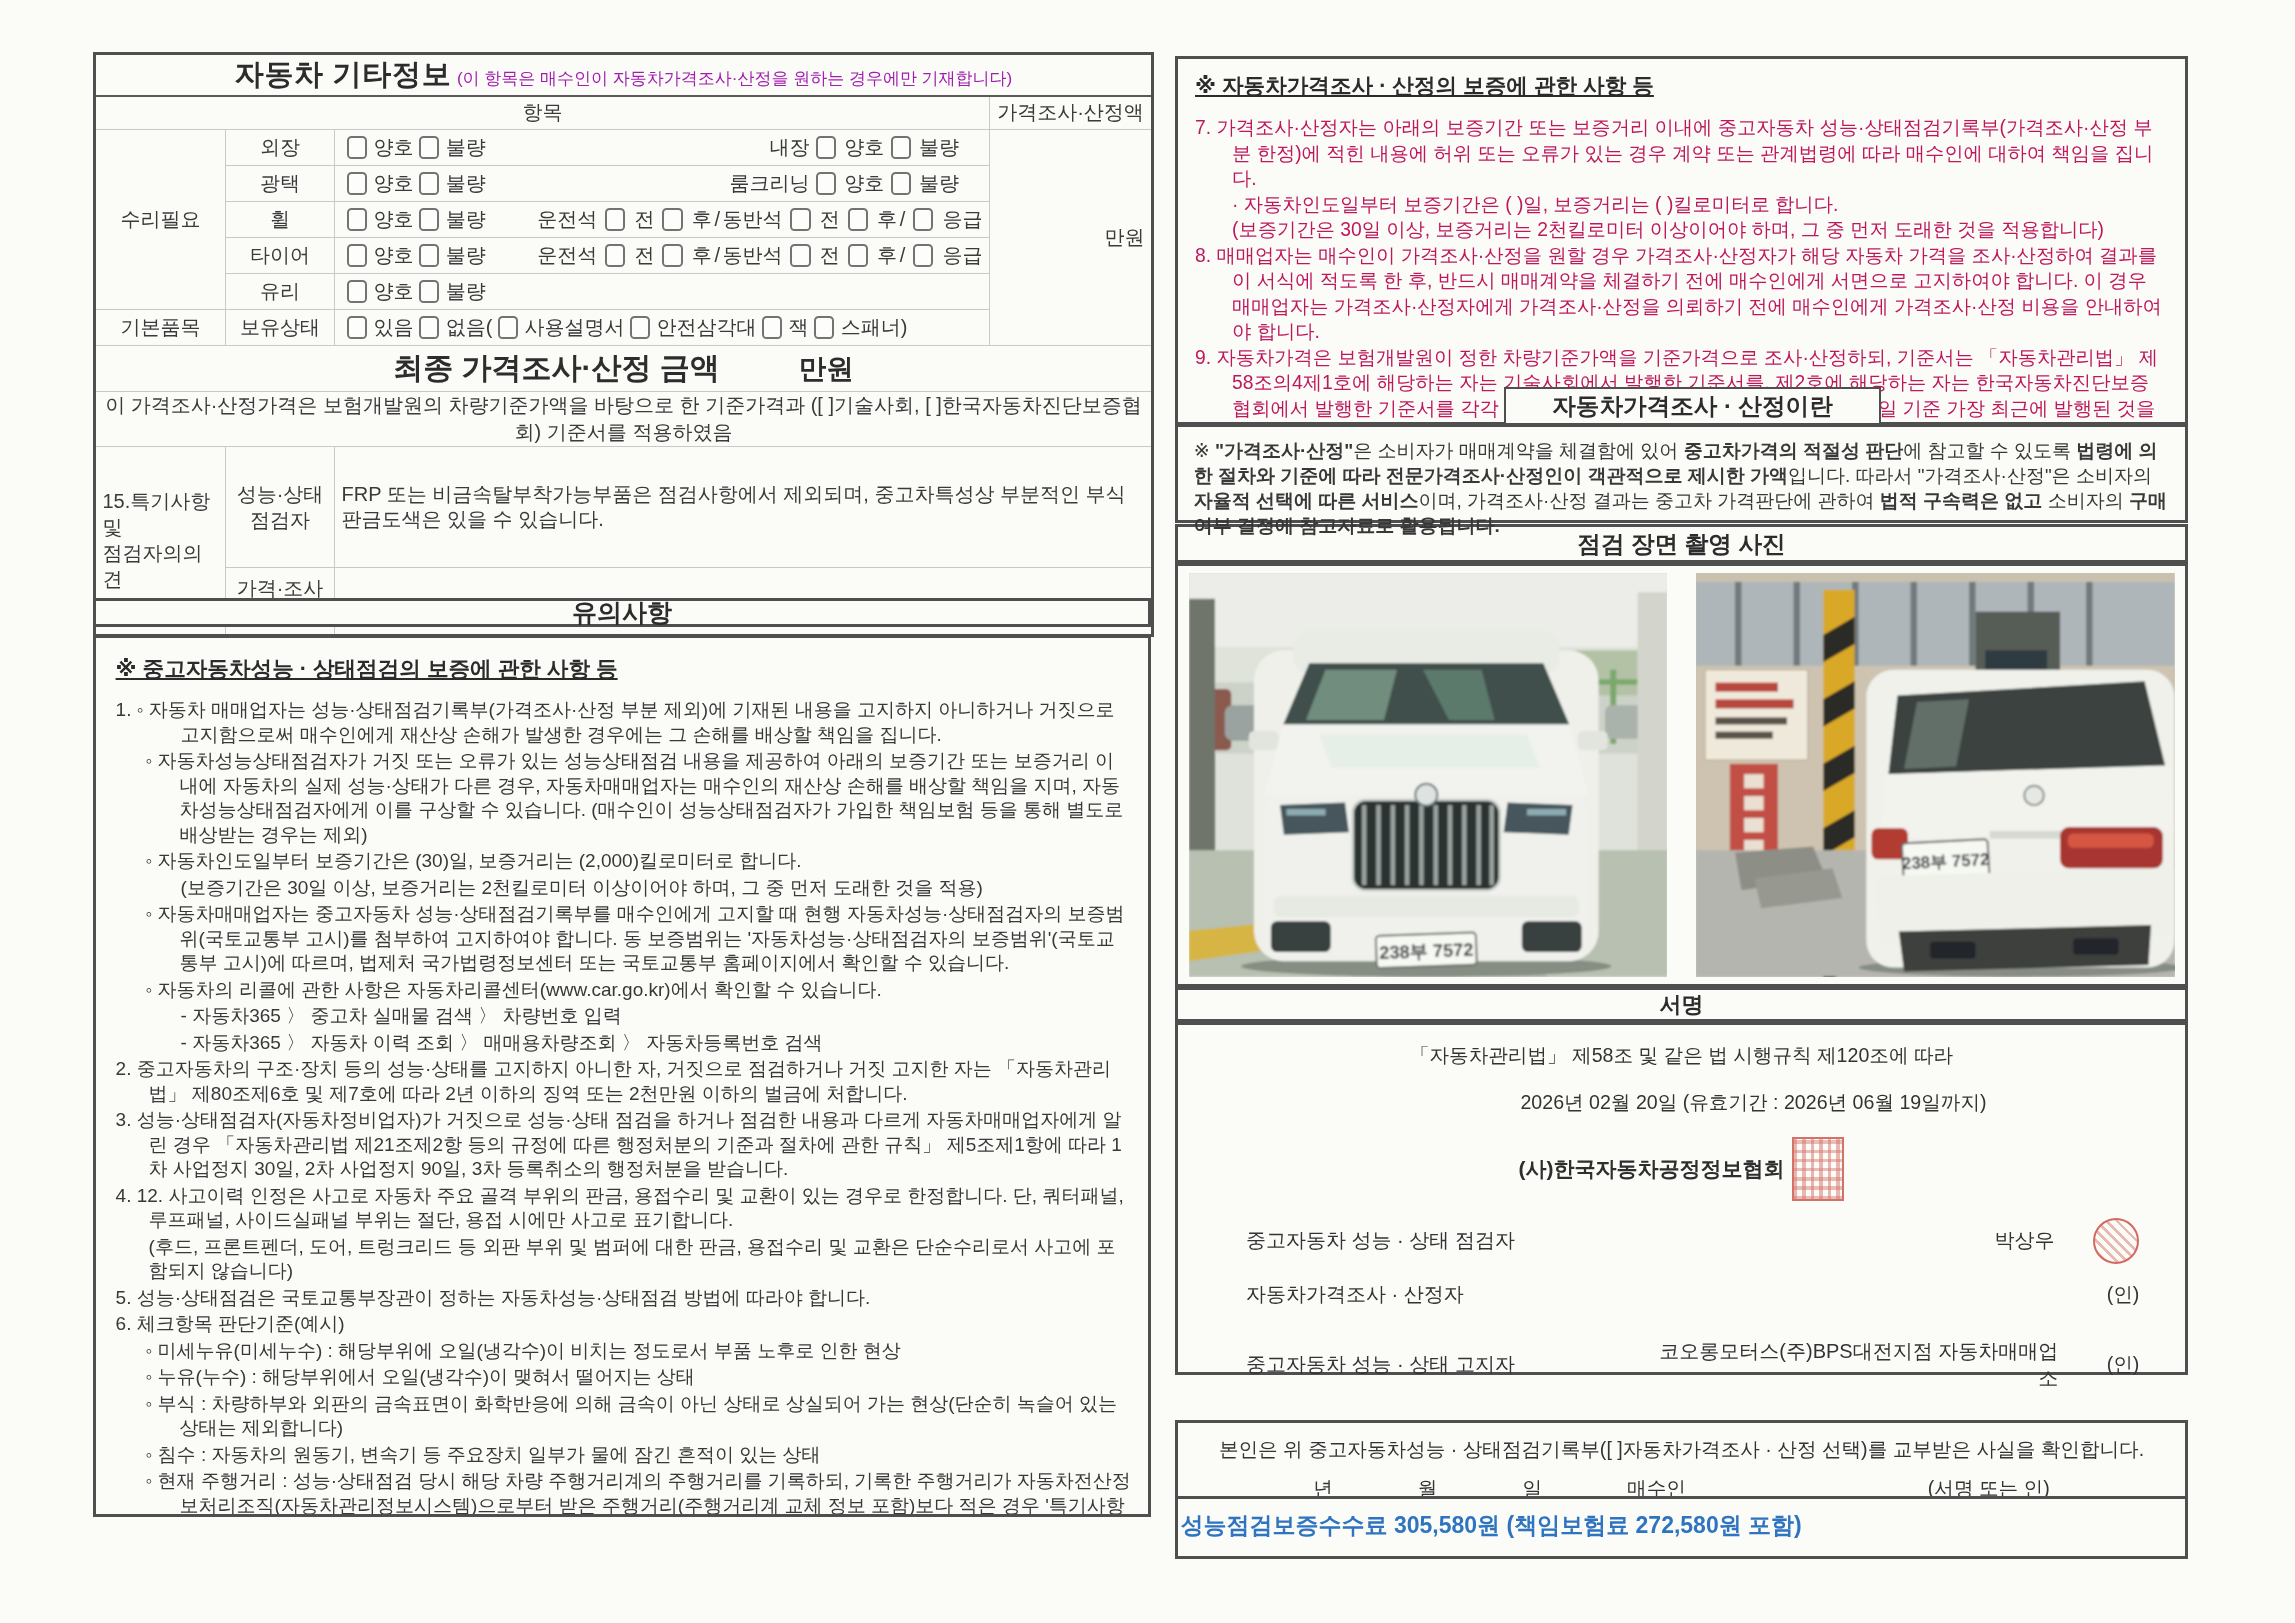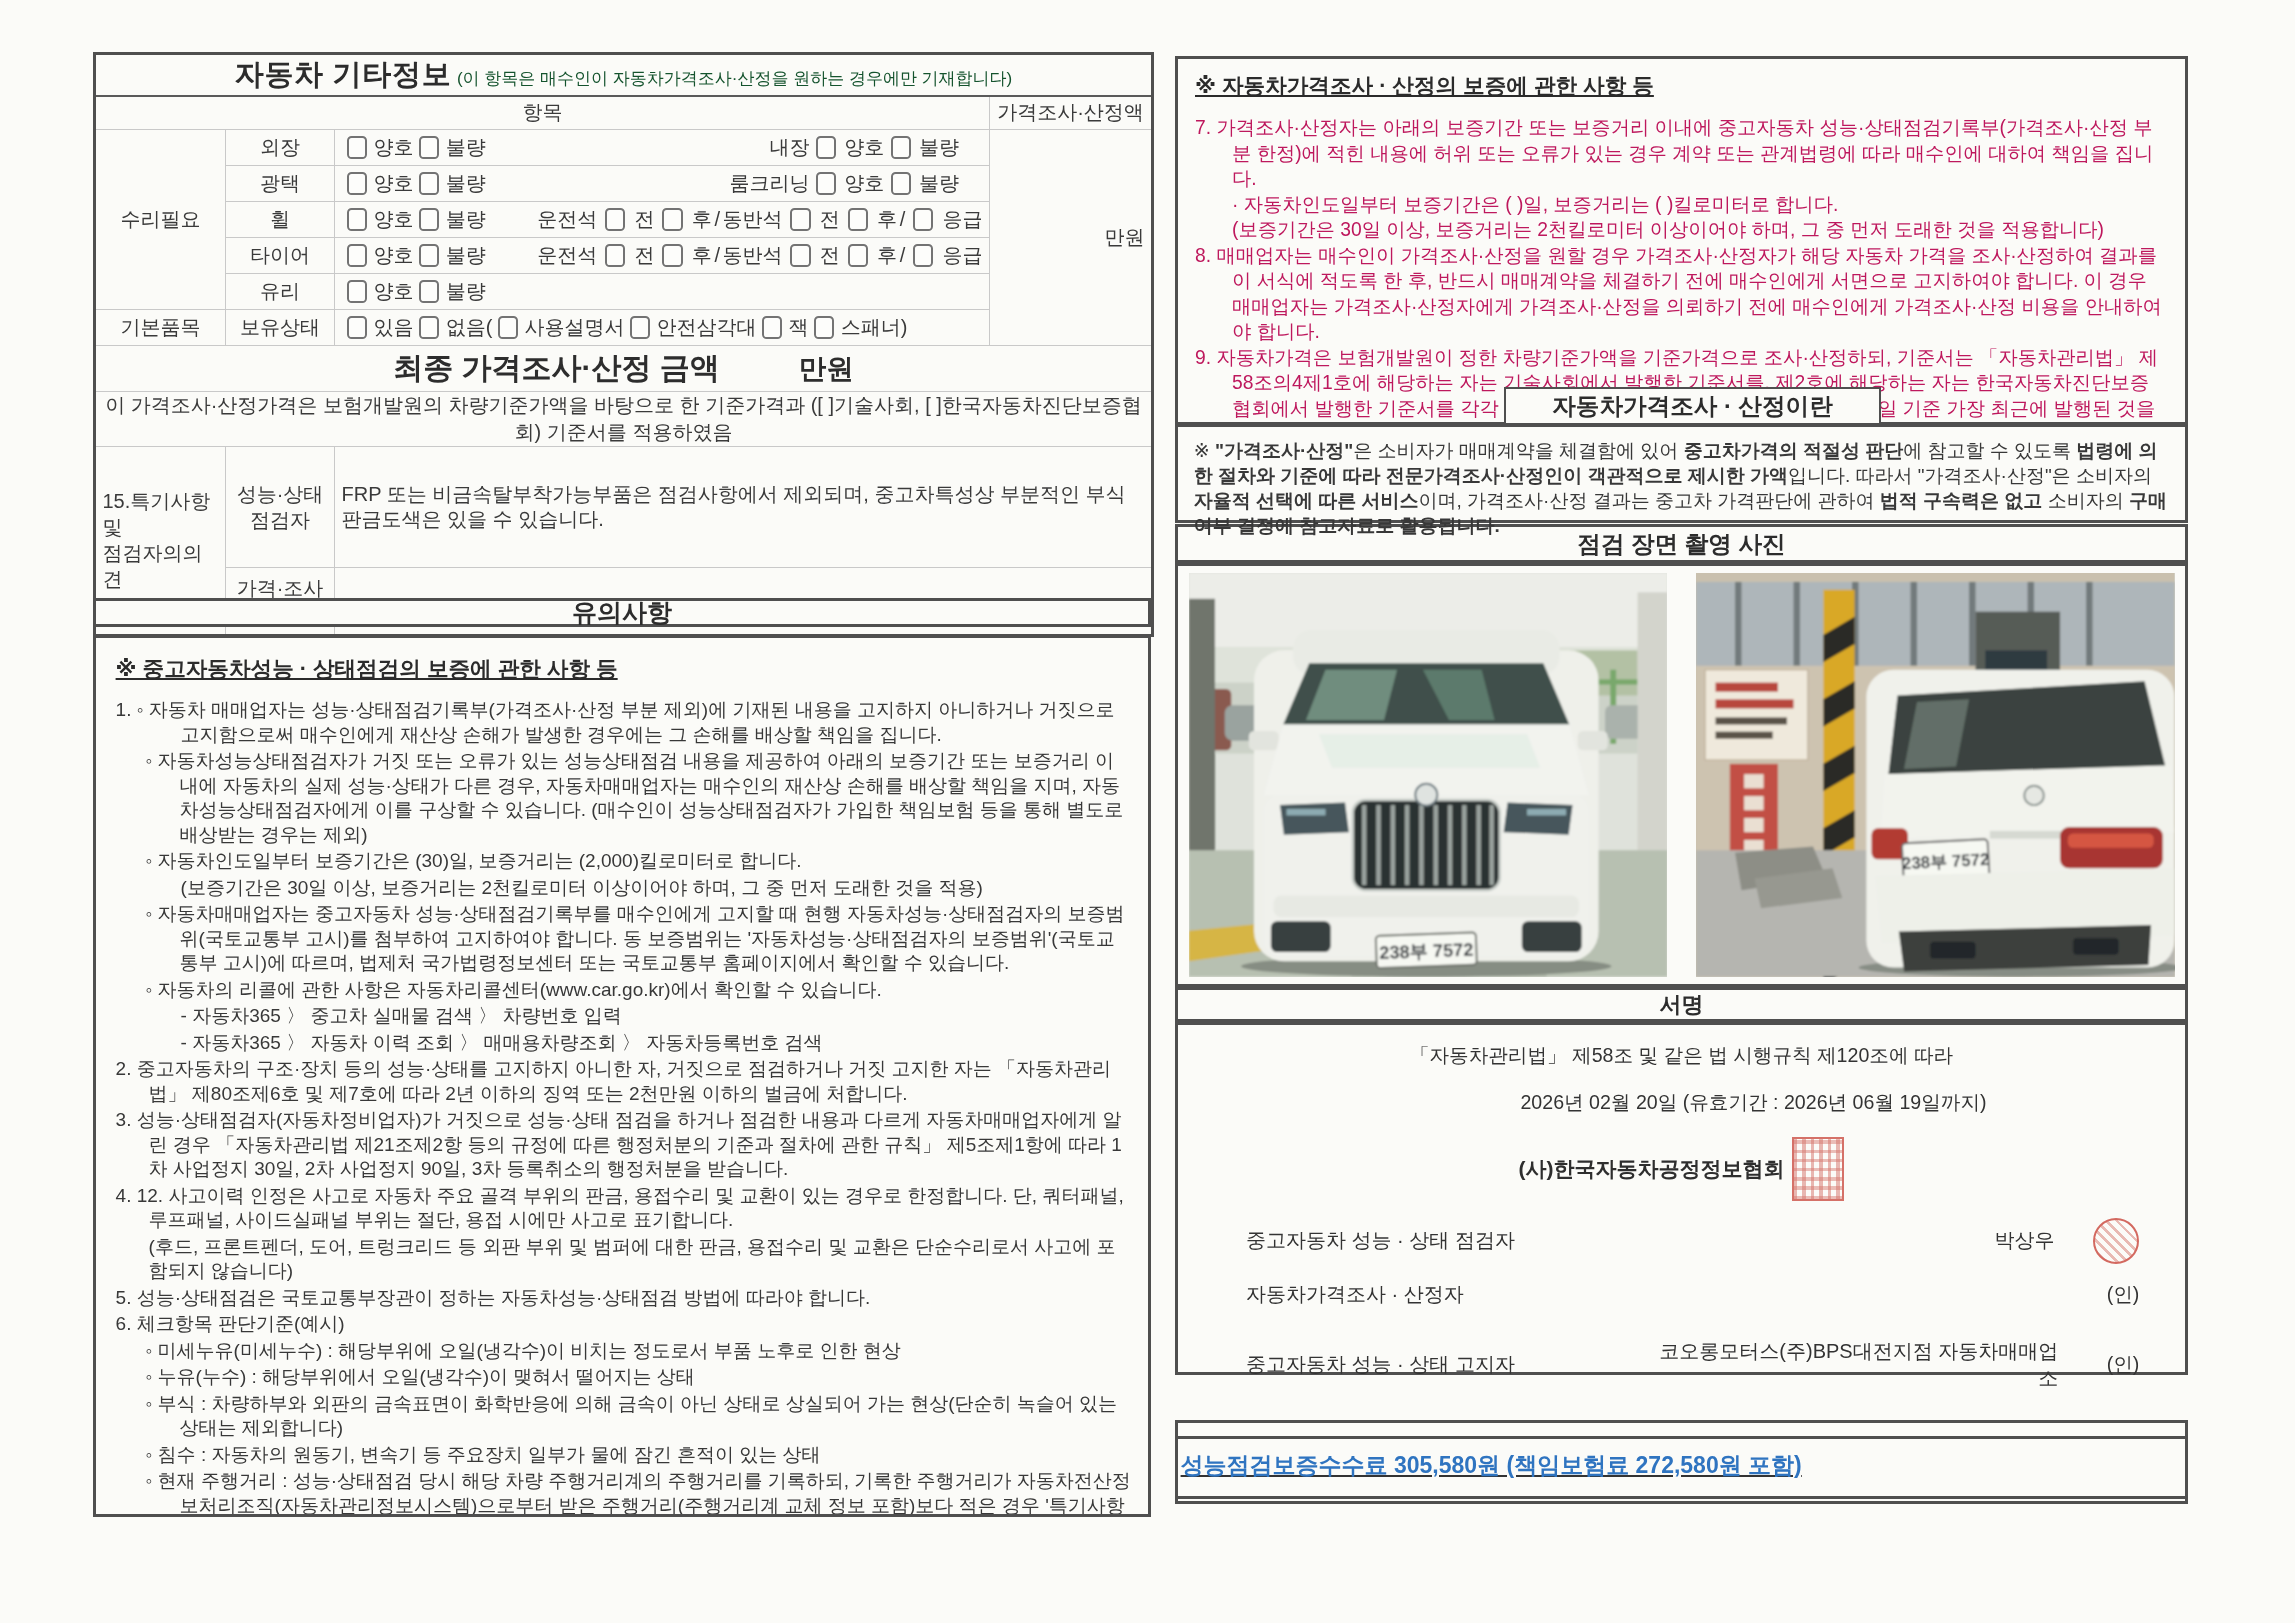--- a/index.html
+++ b/index.html
@@ -6,21 +6,21 @@
   .page{position:relative;width:2295px;height:1624px;background:#fbfbf8;
         font-family:"Liberation Sans","DejaVu Sans",sans-serif;color:#333;overflow:hidden;}
 
   
   table.tbl{position:absolute;left:93px;top:52px;width:1058px;border-collapse:collapse;
             table-layout:fixed;border:3.3px solid #4f4f4f;}
   table.tbl td{border:1.3px solid #c9c9c9;vertical-align:middle;padding:0 6.5px;
                font-size:20px;color:#3a3a3a;overflow:hidden;}
   .t-title{border-bottom:2.6px solid #5a5a5a !important;text-align:center;}
   .tt{font-size:29px;font-weight:bold;color:#2c2c2c;letter-spacing:0.7px;}
-  .tn{font-size:17px;color:#14532d;}
+  .tn{font-size:17px;color:#a21caf;}
   .c-head{text-align:center;font-size:19.6px;}
   .ca{text-align:center;font-size:21px;}
   .cbl{text-align:center;font-size:20px;padding:0 2.6px;}
   .cd{text-align:right;padding-right:17px;font-size:21.6px;}
   .cc-flex{display:flex;align-items:center;}
   .grp2{margin-left:auto;display:flex;align-items:center;padding-right:23.6px;gap:1.3px;}
   .optwrap{width:275px;display:flex;align-items:center;}
   .seat{display:flex;align-items:center;gap:2.6px;white-space:nowrap;}
   .cb{display:inline-block;width:16.4px;height:19px;border:2px solid #737373;border-radius:4.6px;
       margin:0 6.5px 0 5.2px;background:#fdfdfb;flex:none;}
@@ -80,21 +80,21 @@
   .stamp-sq{display:inline-block;width:48px;height:60px;border:2px solid #cf5a50;margin-left:7.9px;
      background:repeating-linear-gradient(90deg, rgba(207,90,80,.50) 0 3.3px, transparent 3.3px 8.5px),
                 repeating-linear-gradient(0deg, rgba(207,90,80,.45) 0 3.3px, transparent 3.3px 9.2px);
      opacity:.85;}
   .stamp-rd{display:inline-block;width:42px;height:42px;border-radius:50%;border:2px solid #cf5a50;
      background:repeating-linear-gradient(45deg, rgba(207,90,80,.45) 0 2.6px, transparent 2.6px 7.2px);
      opacity:.9;vertical-align:middle;}
   #rboxG{top:1420px;height:84px;padding:13px 24px;}
   .cfm2{display:flex;justify-content:center;align-items:center;gap:85px;margin-top:11.8px;font-size:19.6px;}
   .cfm2 .sn{margin-left:157px;}
-  #rboxH{top:1436px;height:63px;padding:10.5px 2.6px;text-decoration:underline;}
+  #rboxH{top:1496px;height:63px;padding:10.5px 2.6px;}
   .fee{color:#2f74c0;font-size:23px;font-weight:bold;letter-spacing:0;}
 </style>
 </head>
 <body>
 
 <div class="page">
 
   <table class="tbl">
     <colgroup>
         <col style="width:131px">

